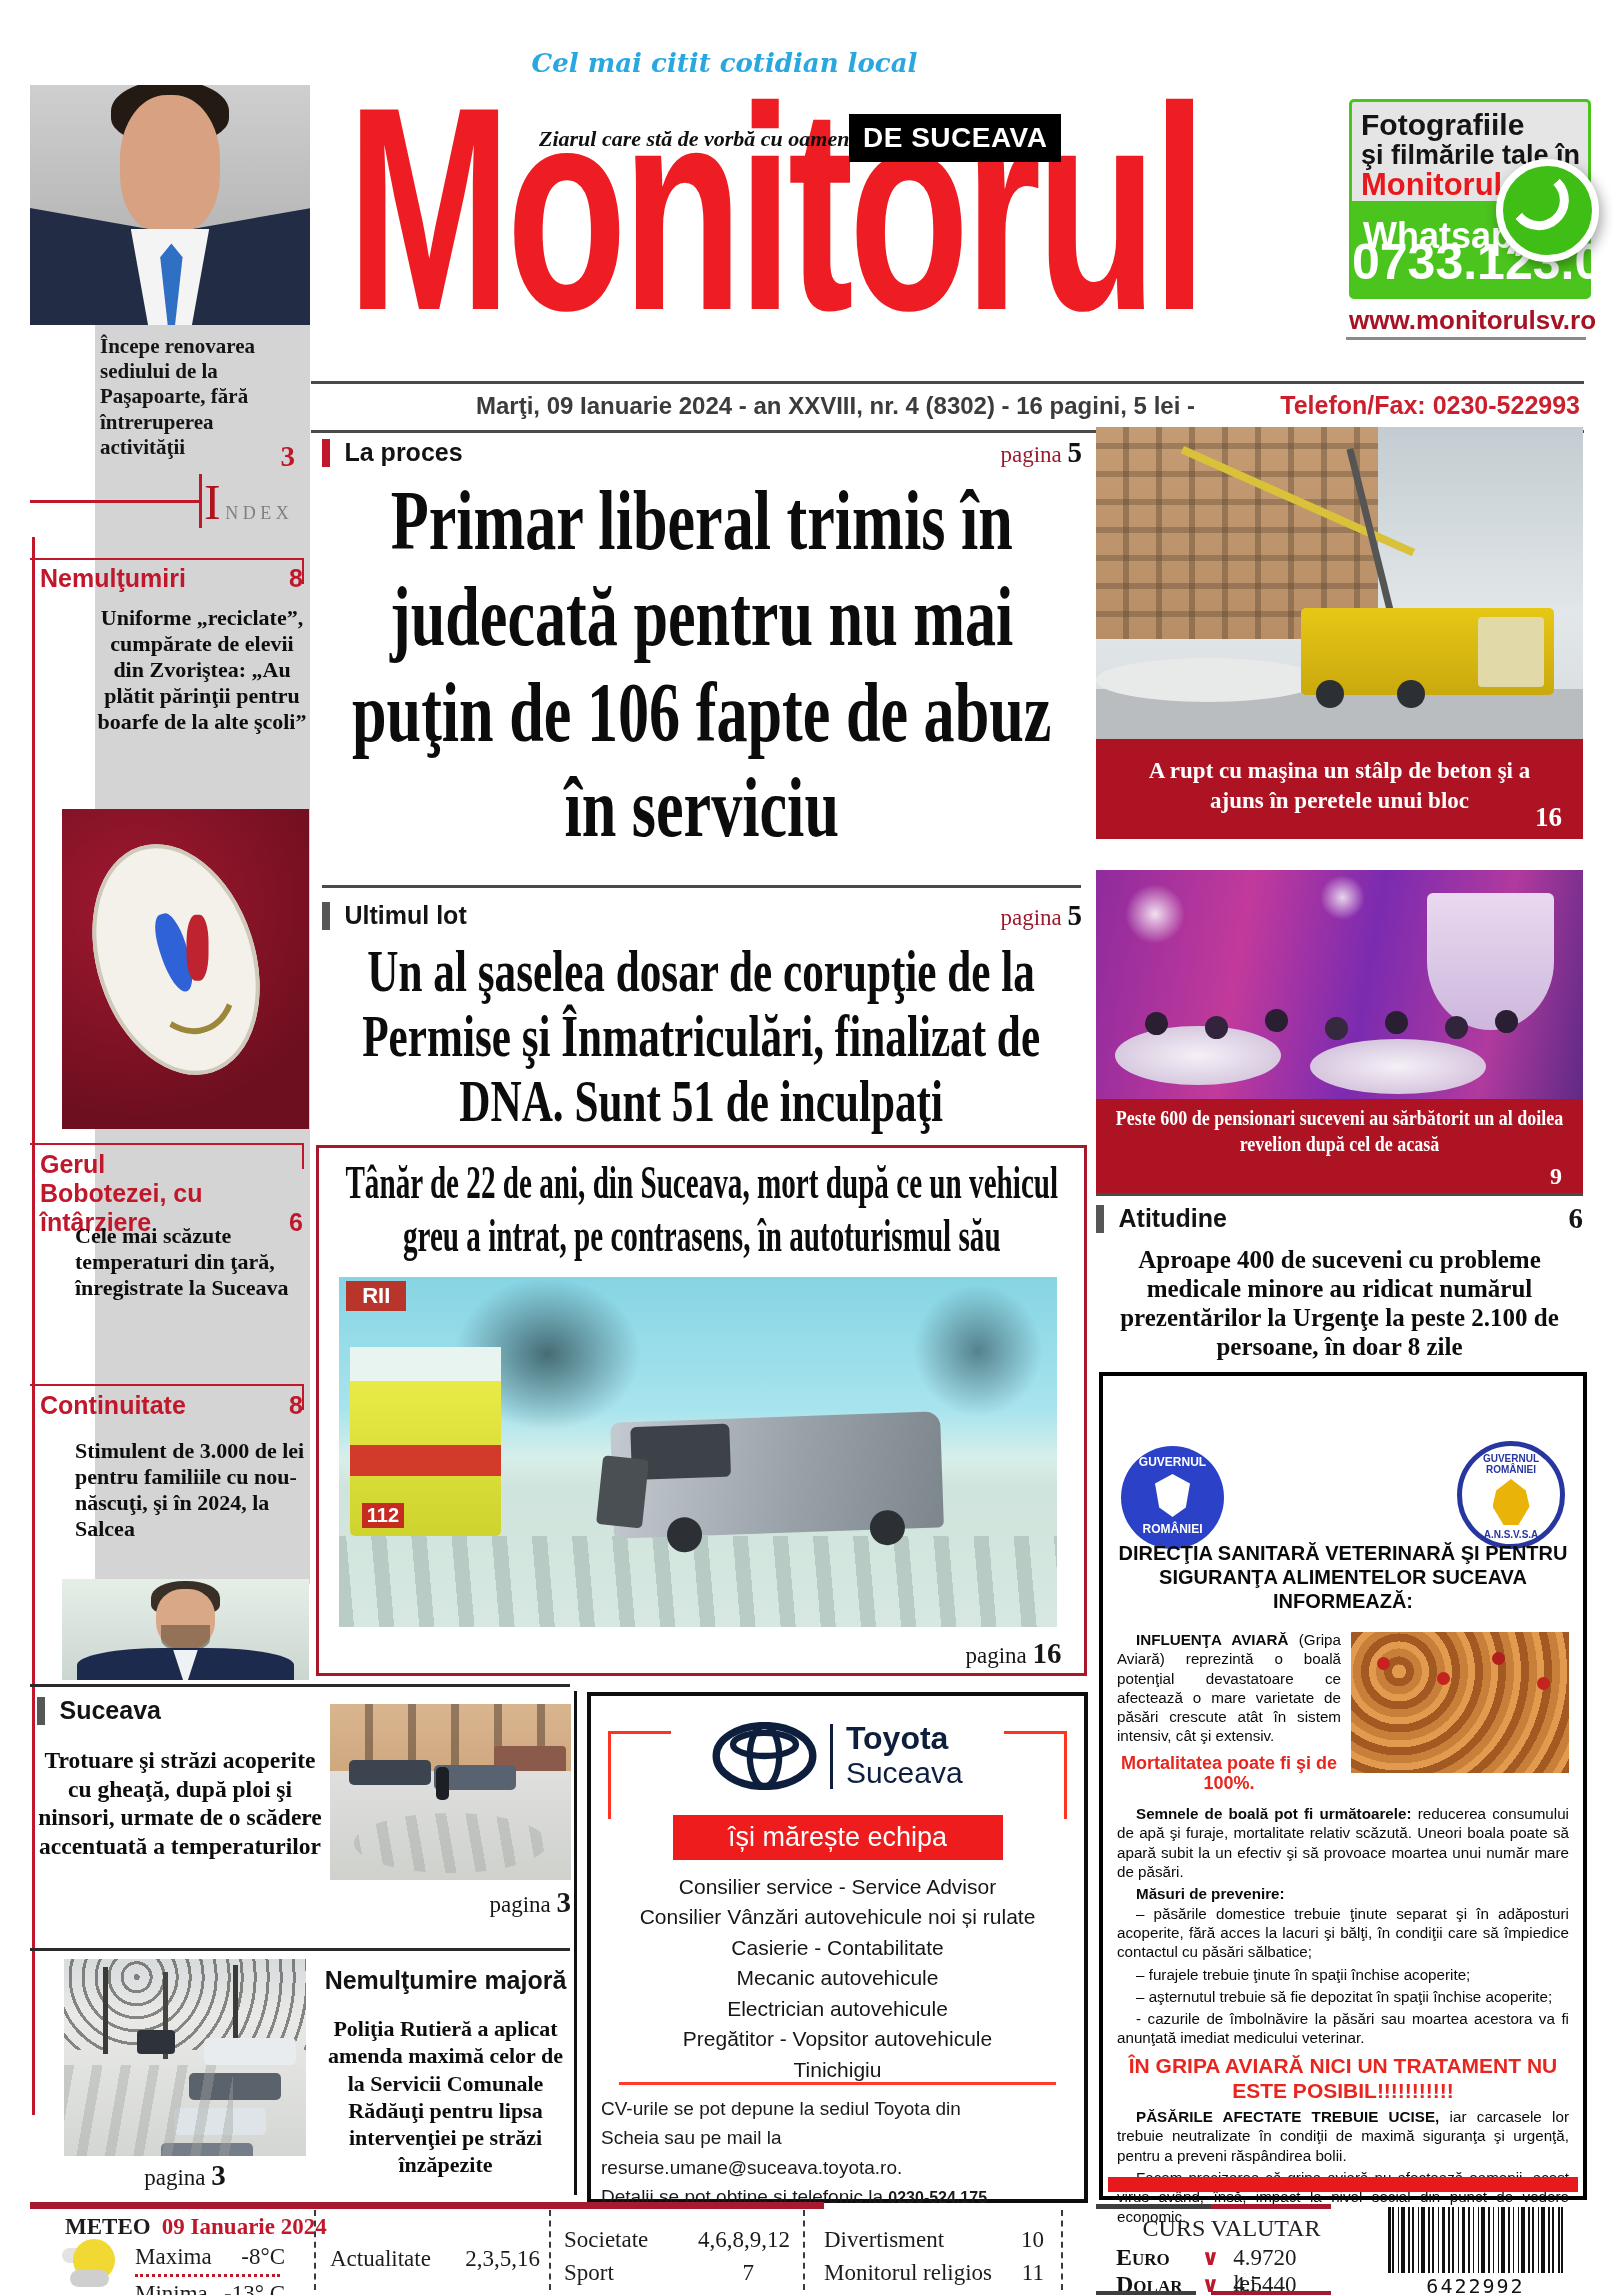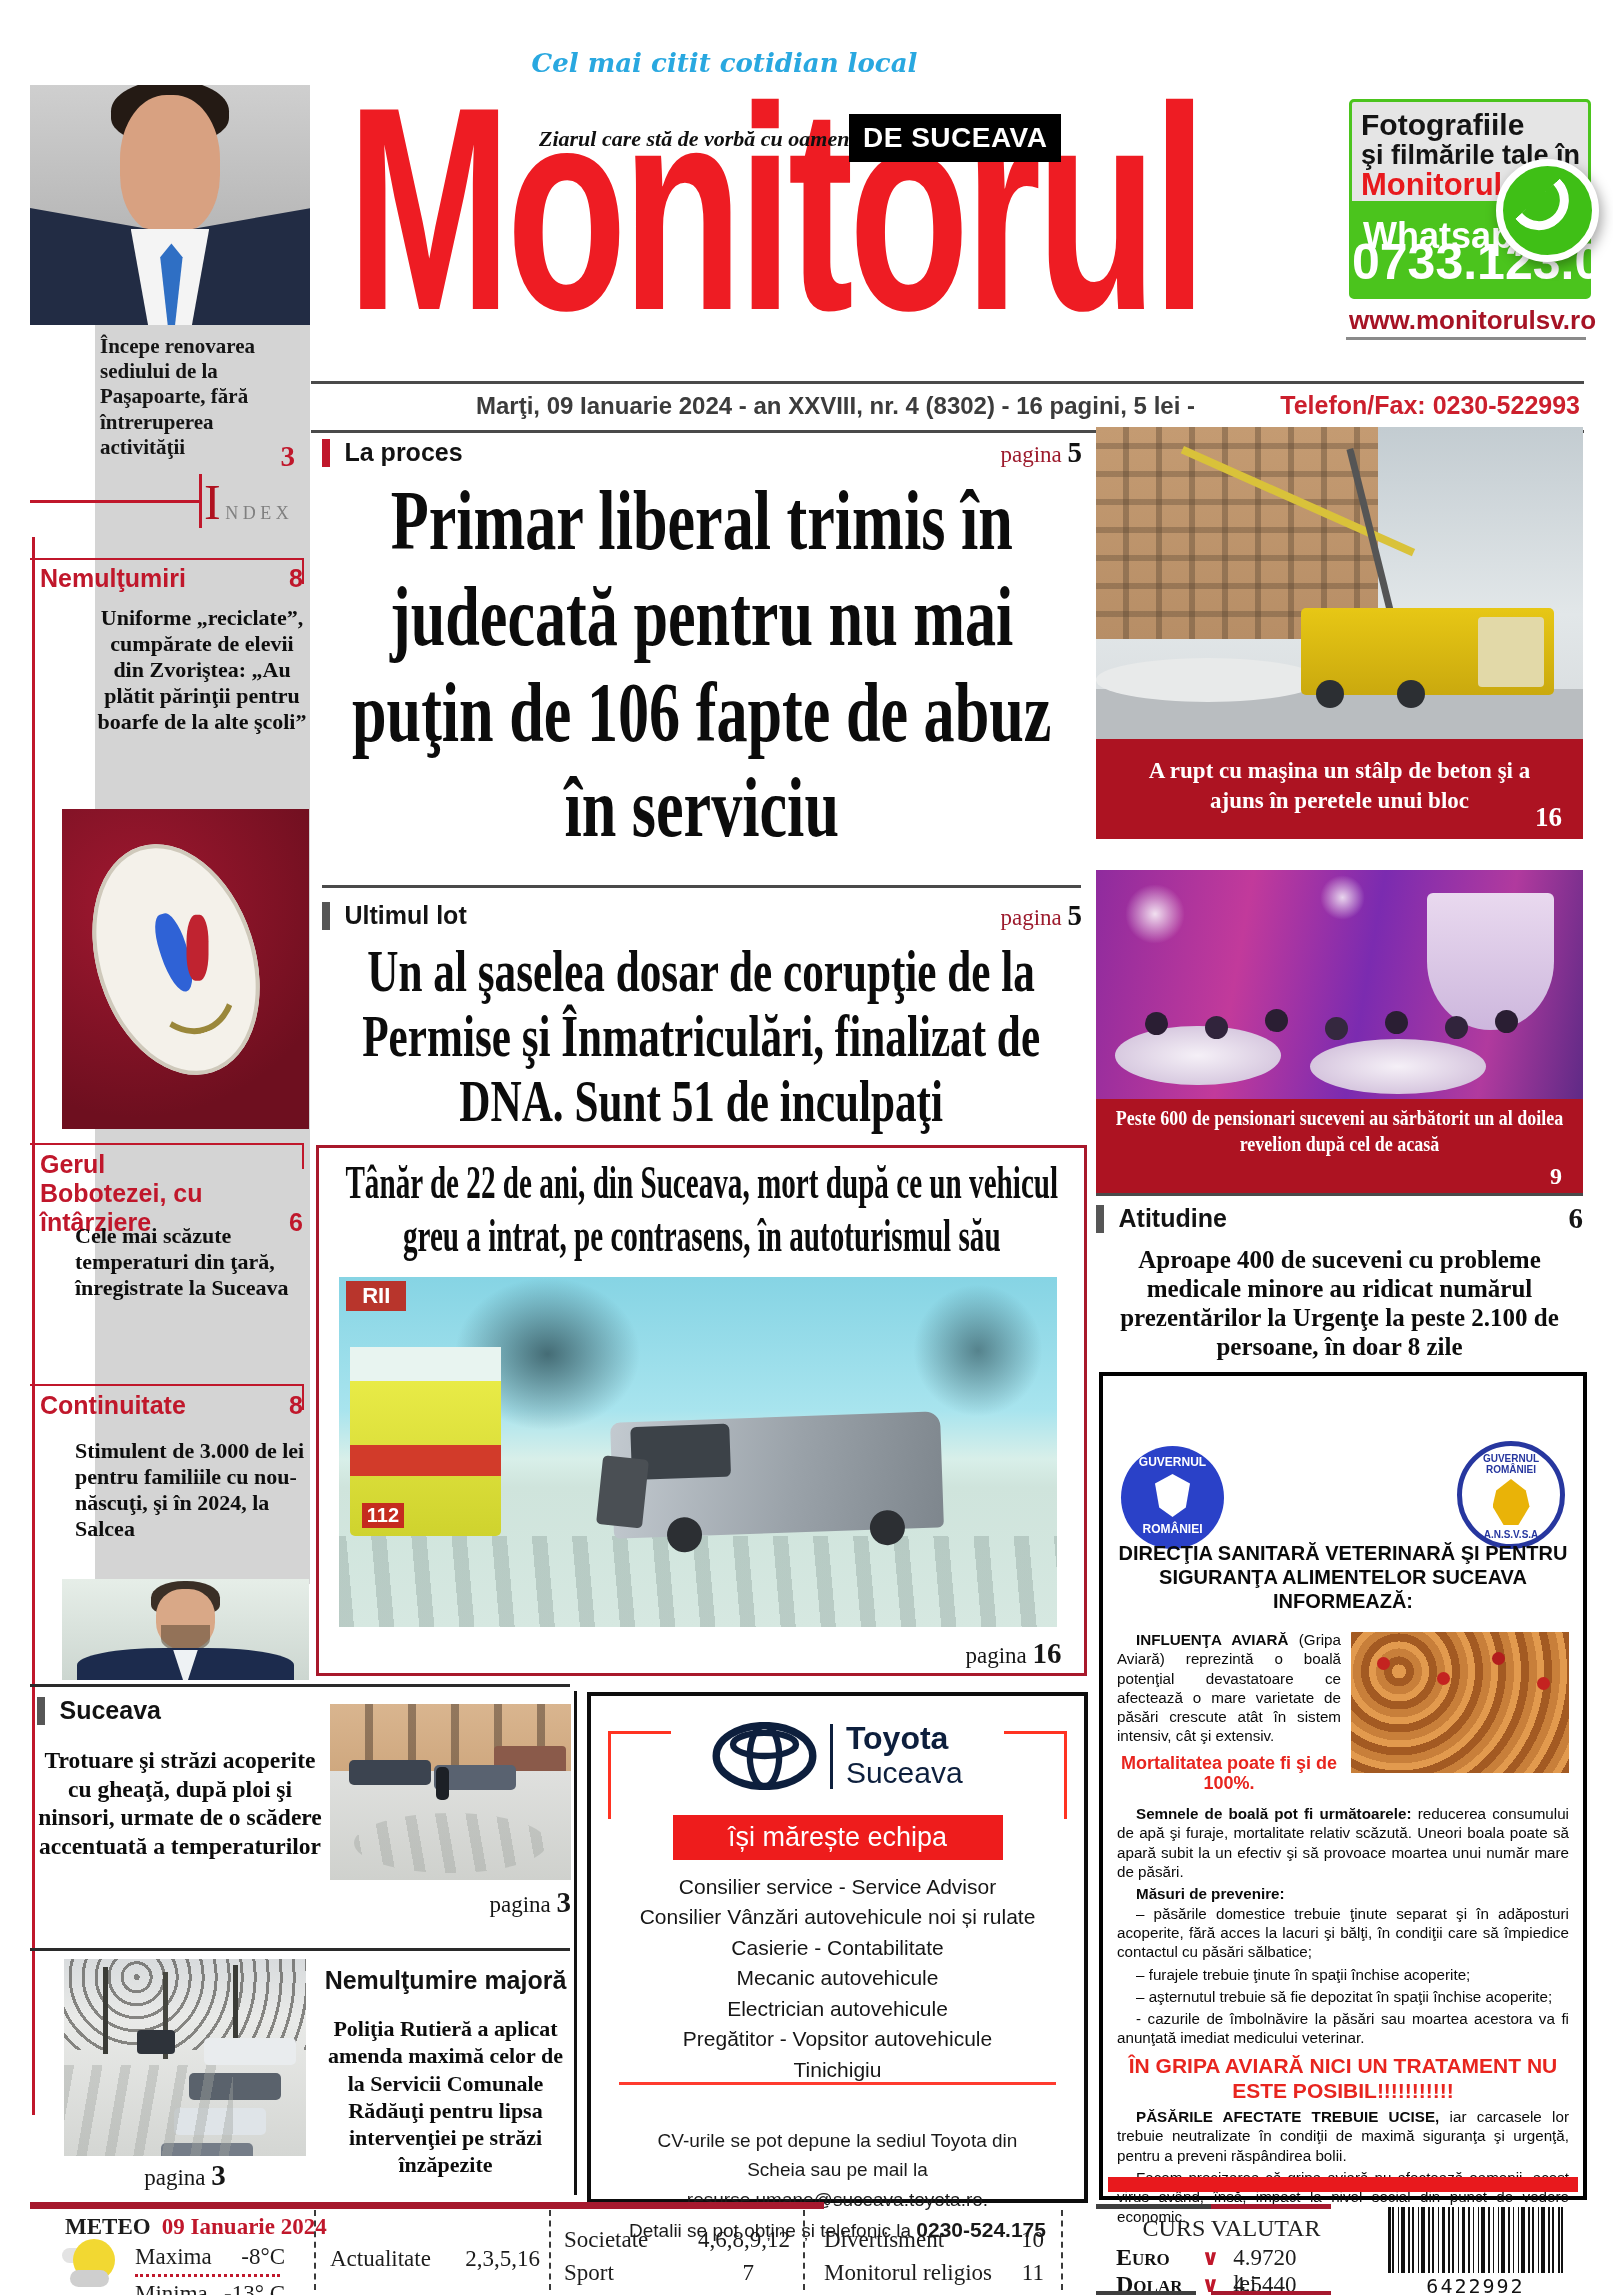--- a/index.html
+++ b/index.html
@@ -93,23 +93,23 @@
   #tbrak-r{right:17px;top:35px;border-right:3px solid #f32;border-top:3px solid #f32;}
   #toy-logo-row{position:absolute;left:0;right:0;top:26px;display:flex;align-items:center;justify-content:center;gap:13px;}
   #toy-divider{width:2.5px;height:65px;background:#0d1f3d;}
   .toy-name{font-weight:bold;font-size:32px;color:#0d1f3d;line-height:1.05;}
   .toy-name2{font-size:30px;font-weight:normal;color:#0d1f3d;line-height:1.15;}
   #toy-banner{position:absolute;left:50%;top:119px;transform:translateX(-50%);width:330px;height:45px;
               background:#ee1c1c;color:#fff;font-size:27px;text-align:center;line-height:45px;}
   #toy-roles{position:absolute;left:10px;right:10px;top:176px;text-align:center;font-size:21px;
              line-height:1.45;color:#161616;}
   #toy-line{position:absolute;left:28px;right:28px;top:386px;height:2.5px;background:#ff3b2f;}
-  #toy-contact{position:absolute;left:10px;right:10px;top:398px;text-align:center;font-size:19px;
-               line-height:1.55;color:#1a1a1a;margin-top:32px;}
-  #toy-contact .ph{font-weight:bold;font-size:21px;}
+  #toy-contact{position:absolute;left:10px;right:10px;top:398px;font-size:19px;
+               line-height:1.55;color:#1a1a1a;}
+  #toy-contact .ph{font-weight:bold;font-size:16px;}
   
   .vdash{position:absolute;top:2210px;height:80px;border-left:2.5px dashed #3a3a3a;}
   .ftxt{font-family:"Liberation Serif",serif;font-size:23px;color:#1c1c1c;}
   .frow{position:absolute;display:flex;justify-content:space-between;}
   #curs-title{font-family:"Liberation Serif",serif;font-size:24px;color:#222;margin-left:36px;}
   .cur{font-family:"Liberation Serif",serif;font-variant:small-caps;font-weight:bold;font-size:24px;}
   .arrow{color:#c0172b;font-family:"DejaVu Sans",sans-serif;font-weight:bold;font-size:22px;}
   #barcode{left:1388px;top:2207px;width:175px;height:66px;
            background:repeating-linear-gradient(90deg,#111 0 2.5px,#fff 2.5px 4.5px,#111 4.5px 6px,#fff 6px 10px,
            #111 10px 11.5px,#fff 11.5px 13.5px,#111 13.5px 17.5px,#fff 17.5px 20px);}

